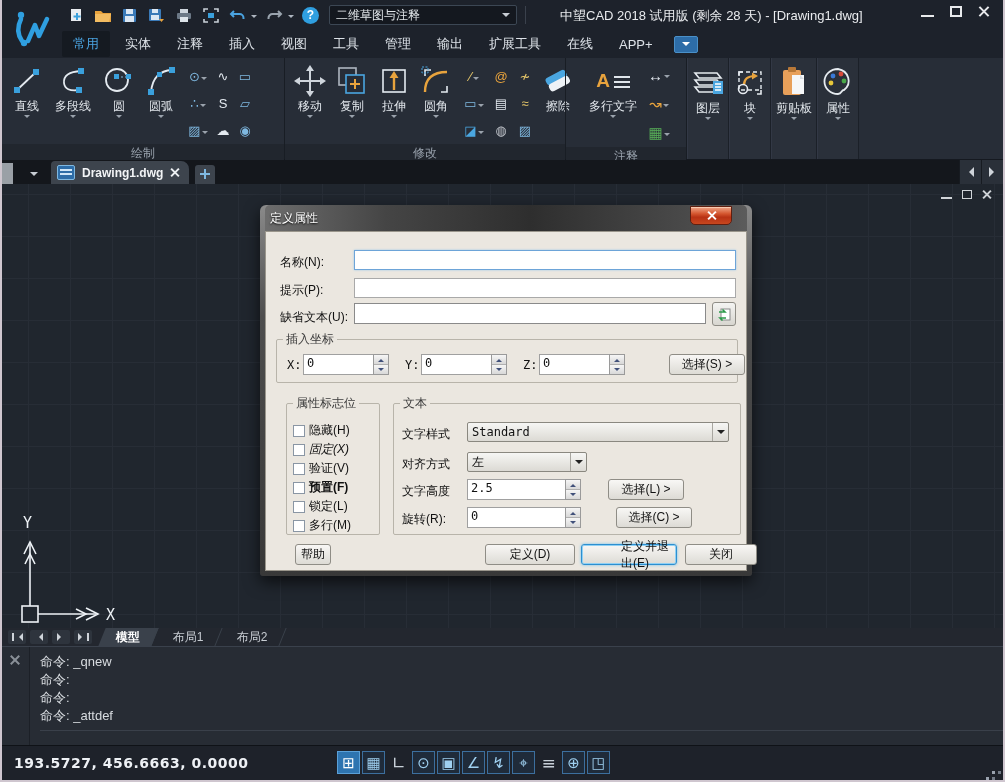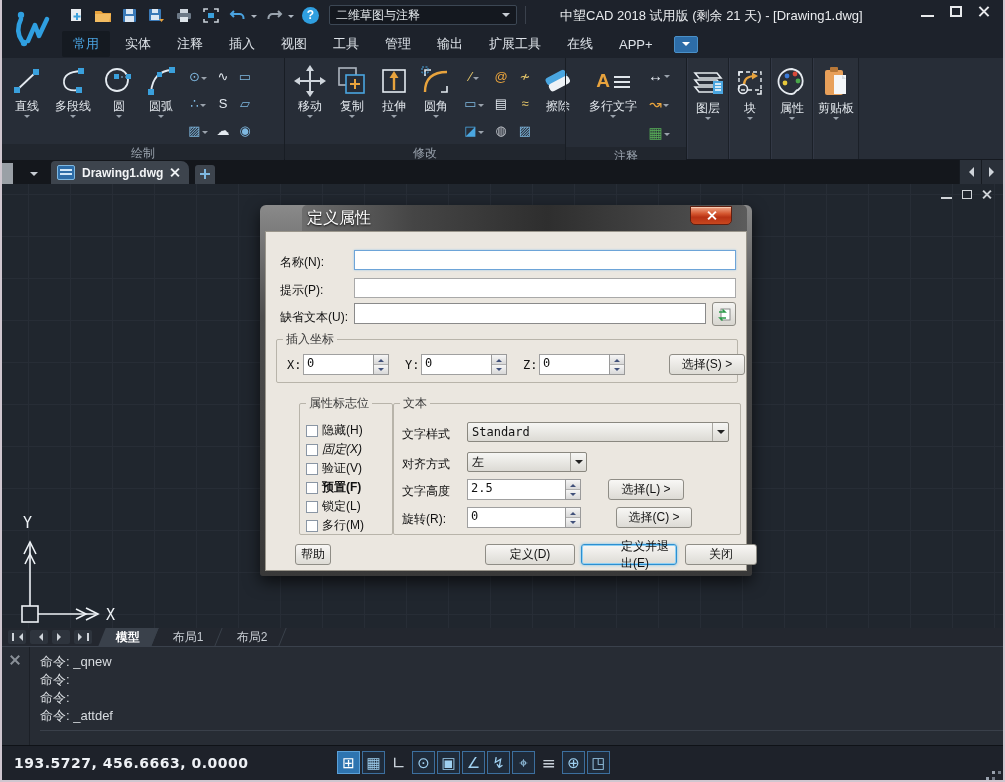--- a/index.html
+++ b/index.html
@@ -78,23 +78,23 @@
   .mdi .wrest{width:10px;height:9px;border:1.5px solid #d0d4d8;position:relative;background:#20262e;}
   .mdi .wrest::before{content:"";position:absolute;left:2px;top:-4px;width:9px;height:8px;border:1.5px solid #d0d4d8;z-index:-1;}
   .mdi .xx{width:9px;height:9px;}
   .mdi .xx::before,.mdi .xx::after{left:4px;top:-1px;height:11px;background:#d0d4d8;}
   .ucs{position:absolute;left:6px;top:322px;}
   .ucs text{fill:#eef2f6;font-size:15px;font-family:"DejaVu Sans Mono",monospace;}
   
   .dlg{position:absolute;left:258px;top:205px;width:492px;height:371px;border-radius:6px 6px 3px 3px;
        background:linear-gradient(180deg,#8a8a8a,#4e4e4e 30%,#383838);padding:0 5px 5px 5px;
        box-shadow:0 6px 16px rgba(0,0,0,.65);}
-  .dlg-title{height:26px;display:flex;align-items:center;color:#fff;font-size:16px;padding-left:5px;
+  .dlg-title{height:26px;display:flex;align-items:center;color:#fff;font-size:12px;padding-left:5px;
        background:linear-gradient(90deg,#6d6d6d 0%,#454545 25%,#2e2e2e 55%,#4a4a4a 88%,#5c5c5c 100%);
-       border-radius:5px 5px 0 0;text-shadow:0 1px 2px #000;margin-left:37px;}
+       border-radius:5px 5px 0 0;text-shadow:0 1px 2px #000;}
   .dlg-close{position:absolute;right:20px;top:1px;width:42px;height:19px;border:1px solid #5f1f10;border-radius:0 0 5px 5px;
        background:linear-gradient(180deg,#f0a88a 0%,#d4552e 40%,#b83214 60%,#c8471f 100%);
        display:flex;align-items:center;justify-content:center;cursor:pointer;box-shadow:inset 0 1px 0 #f8cab0;}
   .dlg-close .xx{width:9px;height:9px;}
   .dlg-close .xx::before,.dlg-close .xx::after{left:4px;top:-1px;height:11px;background:#fff;}
   .dlg-body{position:relative;width:482px;height:340px;background:#ebe7e0;border:1px solid #9a968c;font-size:12px;color:#111;}
   .dl{position:absolute;white-space:nowrap;text-align:center;}
   .din{position:absolute;background:#fff;border:1px solid #a9a9a9;height:20px;font-size:12px;
        font-family:"DejaVu Sans Mono",monospace;padding:0 3px;color:#111;}
   .din.focus{border:1px solid #6da4d8;box-shadow:0 0 2px #9cc8ea;}
@@ -227,21 +227,21 @@
         <span class="qi" style="width:17px;height:17px;border-radius:50%;background:#2f9fe0;color:#fff;font-size:12px;font-weight:bold;">
           <span>?</span>
         </span>
       </div>
       <div class="wsdd">
         <span class="flex">二维草图与注释</span>
         <span class="caret"></span>
       </div>
       <span class="tbsep"></span>
     </div>
-    <div class="wtitle">中望CAD 2018 试用版 (剩余 21 天) - [Drawing1.dwg]</div>
+    <div class="wtitle">中望CAD 2018 试用版 (剩余 28 天) - [Drawing1.dwg]</div>
     <div class="wbtns">
       <span class="wmin"></span>
       <span class="wmax"></span>
       <span class="xx"></span>
     </div>
 
     <div class="rtabs">
       <span class="rtab active">常用</span>
       <span class="rtab">实体</span>
       <span class="rtab">注释</span>
@@ -477,39 +477,39 @@
         <svg width="38" height="38" viewBox="0 0 38 38">
             <path d="M12 9 h-4 v4 M26 31 h4 v-4" stroke="#e6ebf0" stroke-width="1.6" fill="none"></path>
             <rect x="8" y="9" width="22" height="18" fill="none" stroke="#e6ebf0" stroke-width="1.4" stroke-dasharray="4 3"></rect>
             <path d="M13 22 Q13 13 24 13" fill="none" stroke="#e8a33d" stroke-width="2.2"></path>
             <path d="M27 13 l-6 -3.5 v7 z" fill="#e8a33d"></path>
             <circle cx="12" cy="26" r="4.5" fill="none" stroke="#e6ebf0" stroke-width="1.6"></circle>
           </svg>
         <span class="rlbl">块</span>
           <span class="dcaret"></span>
       </div>
+      <div class="tallbtn" style="width:46px;">
+        <svg width="38" height="38" viewBox="0 0 38 38">
+            <rect x="8" y="7" width="18" height="25" rx="2" fill="#e8a05a"></rect>
+            <rect x="13" y="4" width="8" height="5" rx="1" fill="#b87838"></rect>
+            <path d="M17 12 h12 v19 h-12 z" fill="#f5f7f9"></path>
+            <path d="M25 12 l4 4 h-4 z" fill="#d8dde2"></path>
+          </svg>
+        <span class="rlbl">剪贴板</span>
+          <span class="dcaret"></span>
+      </div>
       <div class="tallbtn">
         <svg width="38" height="38" viewBox="0 0 38 38">
             <path d="M19 6 a13 12 0 1 0 0 25 c4 0 3 -4 6 -4 a13 12 0 0 0 -6 -21 z" fill="none" stroke="#e6ebf0" stroke-width="1.8"></path>
             <circle cx="14" cy="13" r="2.4" fill="#3a7ad8"></circle>
             <circle cx="22" cy="11" r="2.4" fill="#d84a3a"></circle>
             <circle cx="12" cy="20" r="2.4" fill="#e8c83a"></circle>
             <circle cx="25" cy="18" r="2.4" fill="#4aa84a"></circle>
           </svg>
         <span class="rlbl">属性</span>
-          <span class="dcaret"></span>
-      </div>
-      <div class="tallbtn" style="width:46px;">
-        <svg width="38" height="38" viewBox="0 0 38 38">
-            <rect x="8" y="7" width="18" height="25" rx="2" fill="#e8a05a"></rect>
-            <rect x="13" y="4" width="8" height="5" rx="1" fill="#b87838"></rect>
-            <path d="M17 12 h12 v19 h-12 z" fill="#f5f7f9"></path>
-            <path d="M25 12 l4 4 h-4 z" fill="#d8dde2"></path>
-          </svg>
-        <span class="rlbl">剪贴板</span>
           <span class="dcaret"></span>
       </div>
     </div>
   </div>
 
   <div class="docbar">
     <span class="handle"></span>
     <span class="tab-dd">
         <span class="caret"></span>
       </span>
@@ -604,21 +604,21 @@
                   <span class="up"></span>
                 </div>
                 <div>
                   <span class="dn"></span>
                 </div>
               </div>
           </div>
           <div class="btn" style="left:372px;top:6px;width:76px;">选择(S) &gt;</div>
         </fieldset>
 
-        <fieldset style="left:33px;top:163px;width:94px;height:140px;">
+        <fieldset style="left:20px;top:163px;width:94px;height:140px;">
           <legend>属性标志位</legend>
           <div class="cbrow" style="left:6px;top:10px;">
               <span class="cb"></span>
               <span>隐藏(H)</span>
             </div>
           <div class="cbrow" style="left:6px;top:29px;font-style:italic;">
               <span class="cb"></span>
               <span>固定(X)</span>
             </div>
           <div class="cbrow" style="left:6px;top:48px;">

